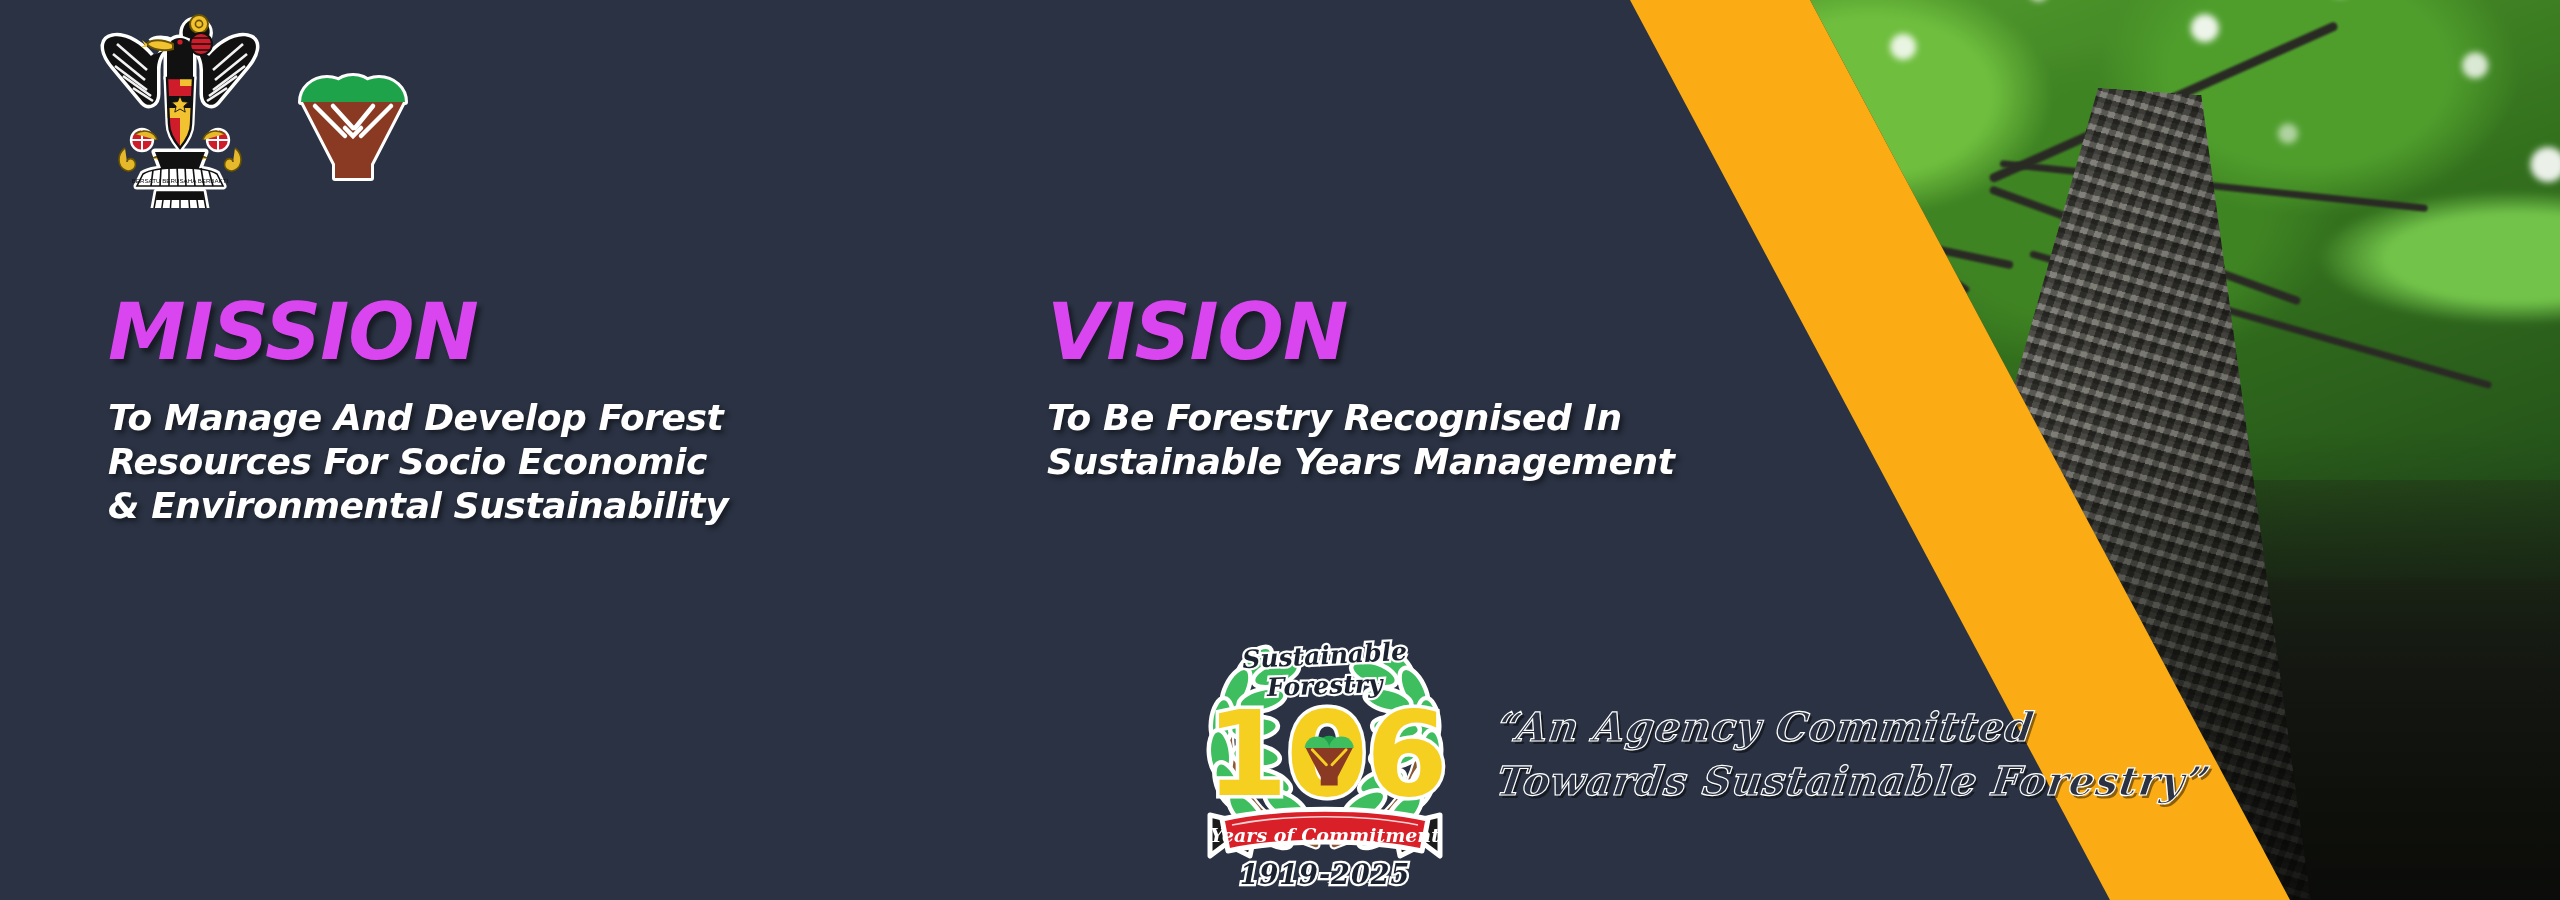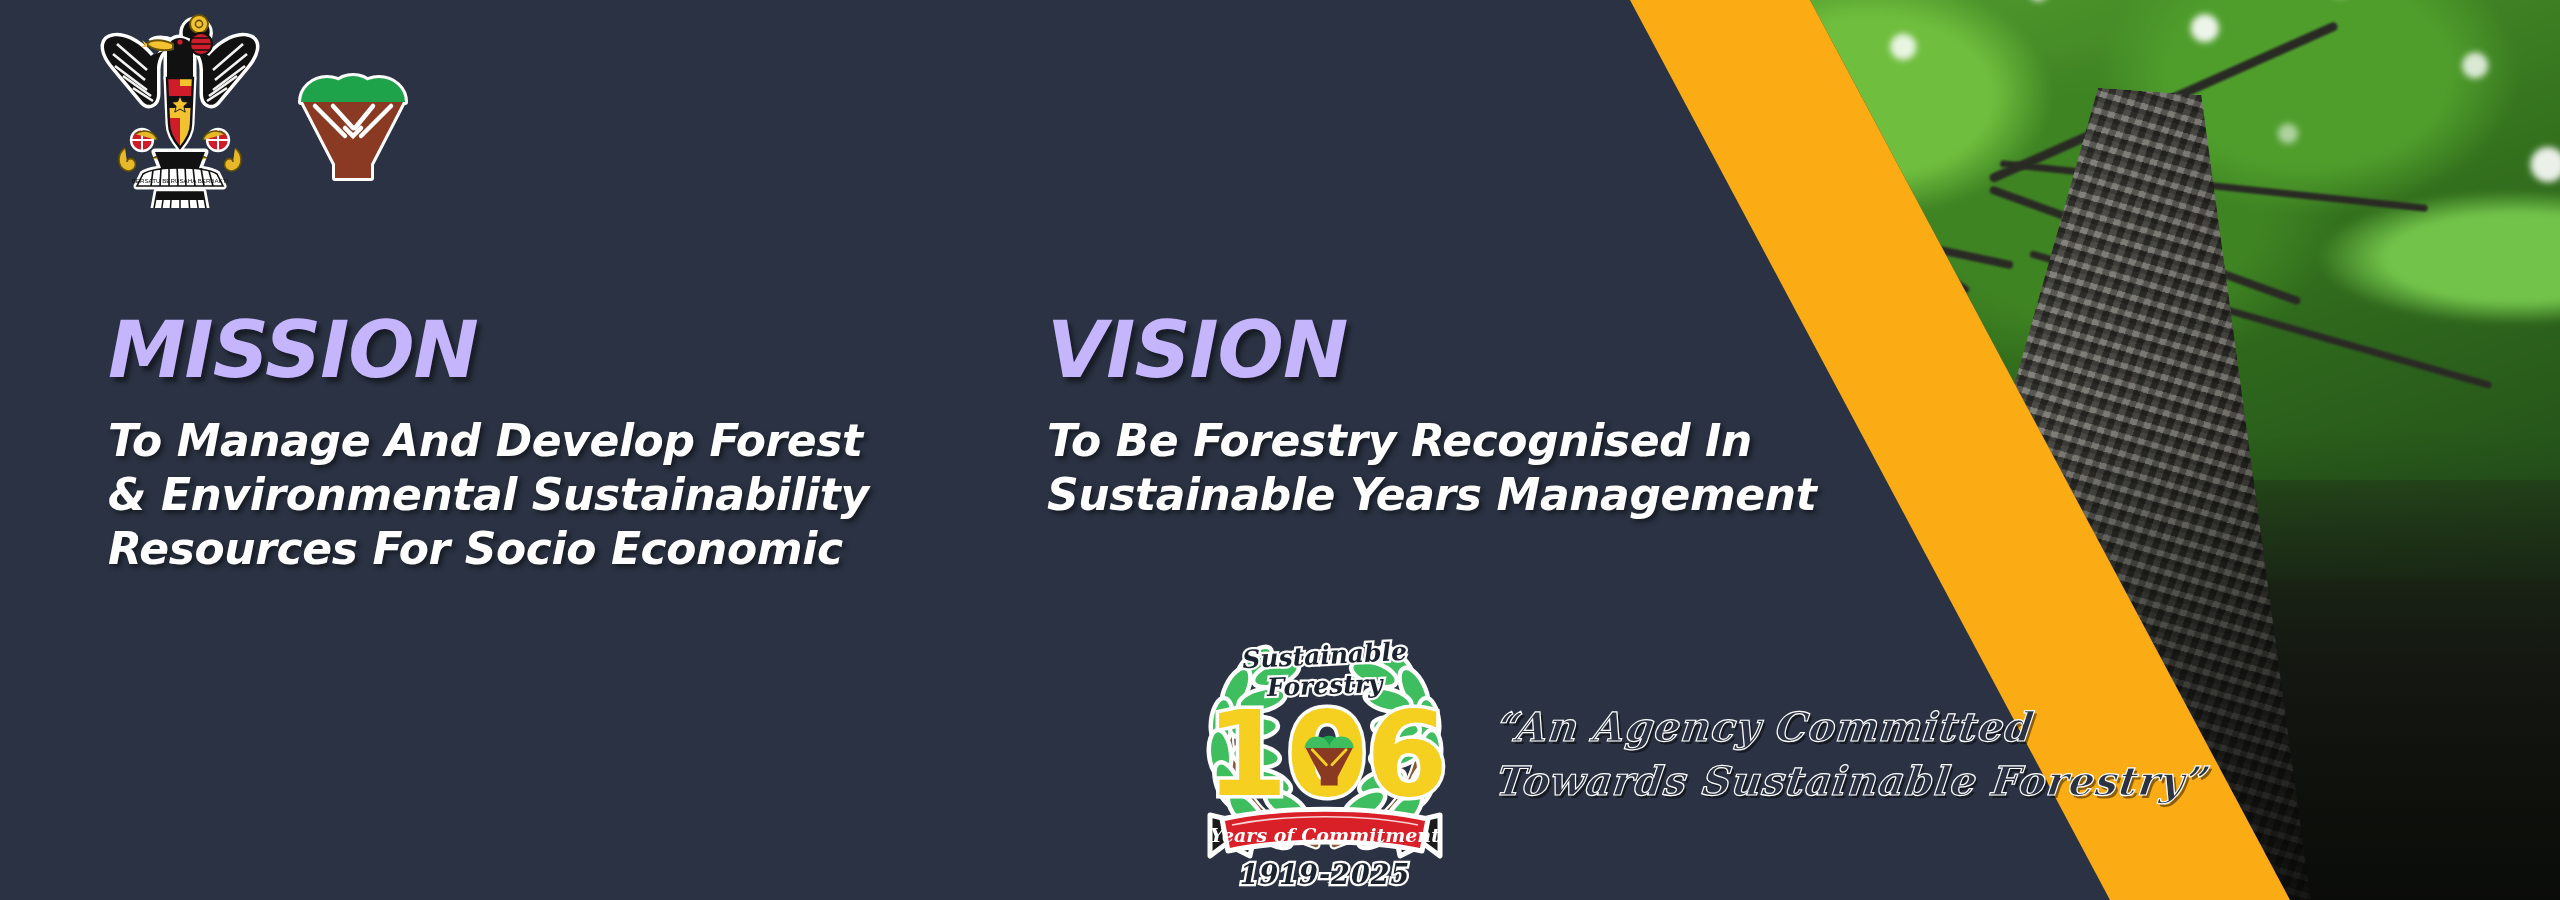--- a/index.html
+++ b/index.html
@@ -78,30 +78,30 @@
 
   
   .col{position:absolute;}
   .col.mission{left:108px; top:295px; width:920px;}
   .col.vision {left:1047px; top:295px; width:960px;}
 
   .heading{
     font-family:"DejaVu Sans", sans-serif;
     font-weight:700; font-style:italic;
     font-size:78px; line-height:.96;
-    color:#c4b5fd;
+    color:#d946ef;
     letter-spacing:-1px;
     text-shadow:4px 5px 4px rgba(0,0,0,.45);
-    margin:18px 0 26px 0;
+    margin:0 0 26px 0;
     white-space:nowrap;
   }
   .body{
     font-family:"DejaVu Sans", sans-serif;
     font-weight:700; font-style:italic;
-    font-size:44px; line-height:1.23;
+    font-size:36px; line-height:1.23;
     color:#ffffff;
     text-shadow:3px 3px 5px rgba(0,0,0,.5);
     letter-spacing:-.4px;
   }
   .body .ln{display:block; white-space:nowrap;}
 
   
   .badge{position:absolute; left:1190px; top:630px; width:270px; height:265px;}
 
   
@@ -254,22 +254,22 @@
         <path d="M80 74 L62 96"></path>
       </g>
       <path d="M52 96 L60 104 L68 96" fill="none" stroke="#ffffff" stroke-width="4.5" stroke-linecap="round"></path>
     </svg>
   </div>
 
   <div class="col mission">
     <div class="heading">MISSION</div>
     <div class="body">
       <span class="ln">To Manage And Develop Forest</span>
+      <span class="ln">Resources For Socio Economic</span>
       <span class="ln">&amp; Environmental Sustainability</span>
-      <span class="ln">Resources For Socio Economic</span>
     </div>
   </div>
 
   <div class="col vision">
     <div class="heading">VISION</div>
     <div class="body">
       <span class="ln">To Be Forestry Recognised In</span>
       <span class="ln">Sustainable Years Management</span>
     </div>
   </div>

